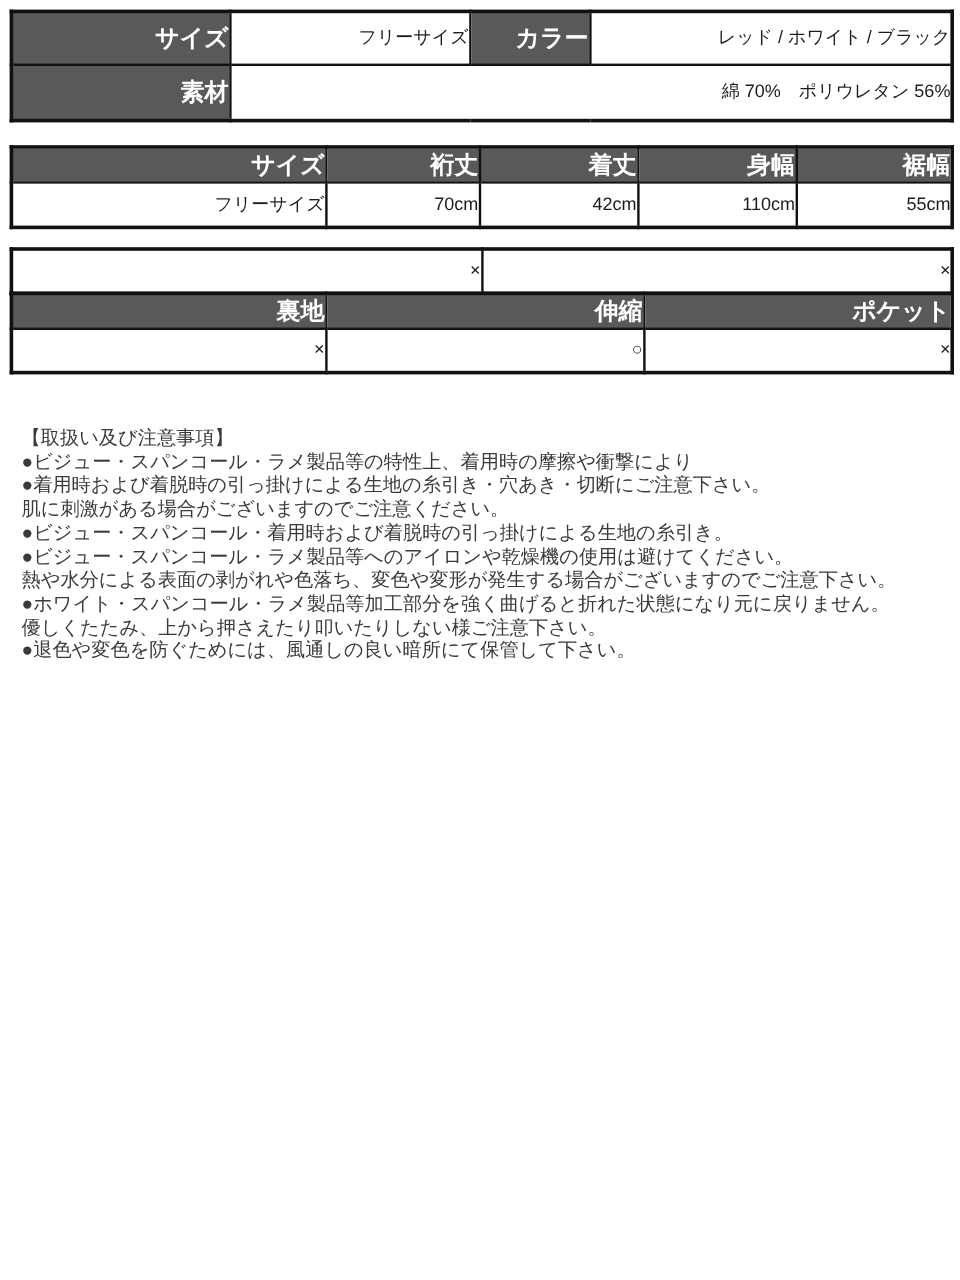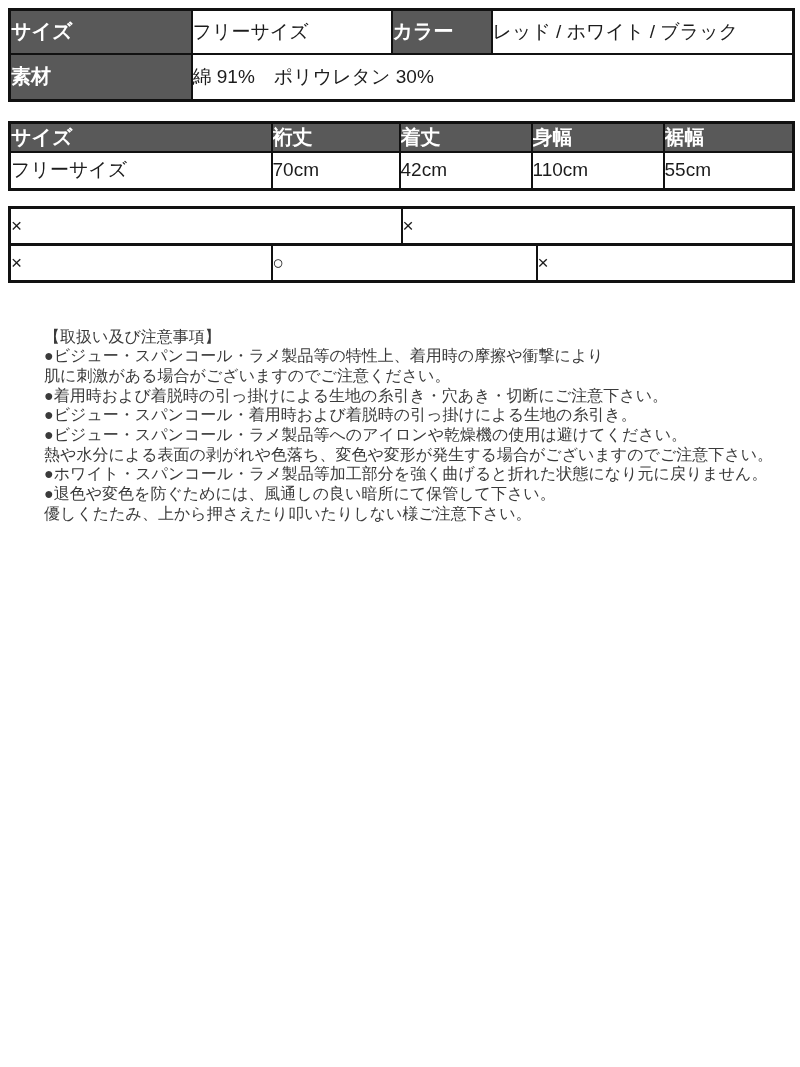--- a/index.html
+++ b/index.html
@@ -19,48 +19,48 @@
     overflow:hidden;
   }
   table.t{
     border-collapse:collapse;
     table-layout:fixed;
     margin-left:8px;
     border:3px solid var(--border);
   }
   table.t th, table.t td{
     border:2px solid var(--border);
-    text-align:left;
+    text-align:right;
     vertical-align:middle;
     padding:0;
     overflow:hidden;
     white-space:nowrap;
   }
   table.t th{
     background:var(--header-bg);
     color:var(--header-fg);
     font-weight:bold;
     font-size:20px;
   }
   table.t td{
     color:var(--cell-fg);
-    font-size:19px;
+    font-size:15px;
     background:#ffffff;
   }
   .t1{margin-top:8px;width:784px;}
   .t1 tr.r1{height:44px;}
   .t1 tr.r2{height:47px;}
   .t2{margin-top:19px;width:784px;}
   .t3{margin-top:15px;width:784px;}
   .t4{margin-top:-3px;width:784px;}
   tr.head{height:29px;}
   tr.data{height:37px;}
   td.mark{font-size:22px;}
   .notes{
-    margin:44px 0 0 44px;
+    margin:44px 0 0 18px;
     color:var(--notes-fg);
     font-size:16px;
     line-height:19.7px;
     white-space:nowrap;
   }
 </style>
 </head>
 <body>
 
 <div class="page">
@@ -74,21 +74,21 @@
       </colgroup>
     <tbody>
         <tr class="r1">
       <th>サイズ</th>
       <td>フリーサイズ</td>
       <th>カラー</th>
       <td>レッド / ホワイト / ブラック</td>
     </tr>
     <tr class="r2">
       <th>素材</th>
-      <td colspan="3">綿 91%　ポリウレタン 30%</td>
+      <td colspan="3">綿 70%　ポリウレタン 56%</td>
     </tr>
   </tbody>
     </table>
 
   <table class="t t2">
     <colgroup>
         <col style="width:262px">
         <col style="width:128px">
         <col style="width:132px">
         <col style="width:132px">
@@ -125,34 +125,39 @@
   </tbody>
     </table>
 
   <table class="t t4">
     <colgroup>
         <col style="width:262px">
         <col style="width:265px">
         <col style="width:257px">
       </colgroup>
     <tbody>
+        <tr class="head">
+      <th>裏地</th>
+      <th>伸縮</th>
+      <th>ポケット</th>
+    </tr>
     <tr class="data">
       <td class="mark">×</td>
       <td class="mark">○</td>
       <td class="mark">×</td>
     </tr>
   </tbody>
     </table>
 
   <div class="notes">
     <div>【取扱い及び注意事項】</div>
     <div>●ビジュー・スパンコール・ラメ製品等の特性上、着用時の摩擦や衝撃により</div>
+    <div>●着用時および着脱時の引っ掛けによる生地の糸引き・穴あき・切断にご注意下さい。</div>
     <div>肌に刺激がある場合がございますのでご注意ください。</div>
-    <div>●着用時および着脱時の引っ掛けによる生地の糸引き・穴あき・切断にご注意下さい。</div>
     <div>●ビジュー・スパンコール・着用時および着脱時の引っ掛けによる生地の糸引き。</div>
     <div>●ビジュー・スパンコール・ラメ製品等へのアイロンや乾燥機の使用は避けてください。</div>
     <div>熱や水分による表面の剥がれや色落ち、変色や変形が発生する場合がございますのでご注意下さい。</div>
     <div>●ホワイト・スパンコール・ラメ製品等加工部分を強く曲げると折れた状態になり元に戻りません。</div>
+    <div>優しくたたみ、上から押さえたり叩いたりしない様ご注意下さい。</div>
     <div>●退色や変色を防ぐためには、風通しの良い暗所にて保管して下さい。</div>
-    <div>優しくたたみ、上から押さえたり叩いたりしない様ご注意下さい。</div>
   </div>
 
 </div>
 
 </body></html>

